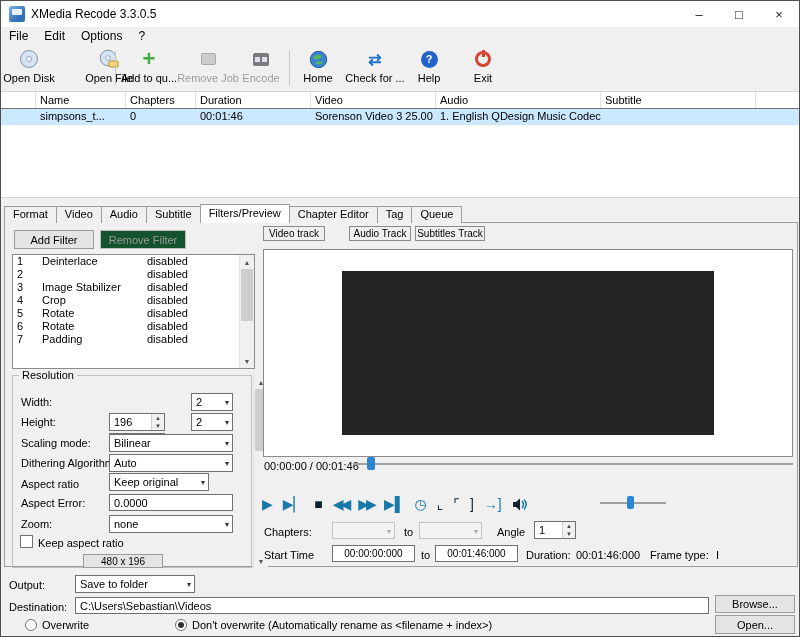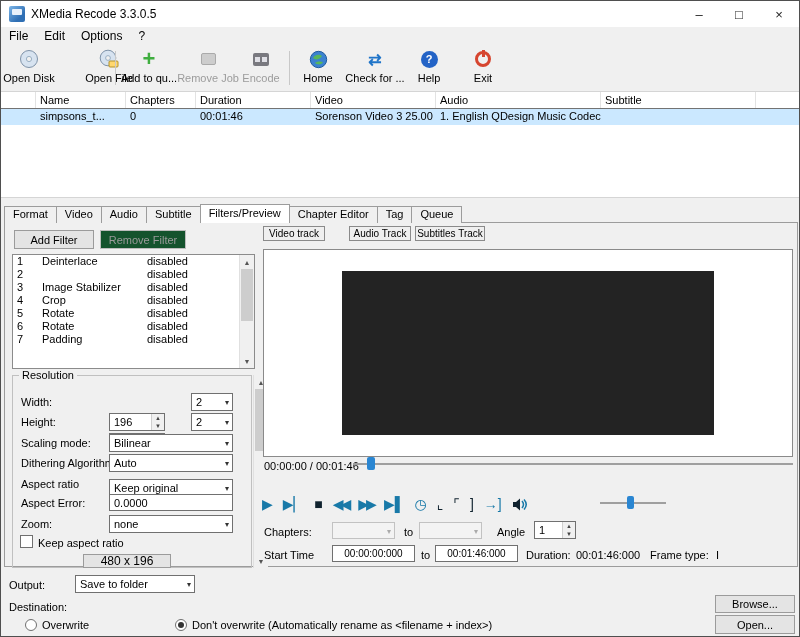--- a/index.html
+++ b/index.html
@@ -327,38 +327,38 @@
         <span class="arrow">▾</span>
       </div>
 
       <div class="label" style="left:8px;top:81px;">Dithering Algorithm</div>
       <div class="combo" style="left:96px;top:78px;width:124px;height:18px;">
         <div class="val">Auto</div>
         <span class="arrow">▾</span>
       </div>
 
       <div class="label" style="left:8px;top:102px;">Aspect ratio</div>
-      <div class="combo" style="left:96px;top:103px;width:124px;height:18px;">
+      <div class="combo" style="left:96px;top:97px;width:100px;height:18px;">
         <div class="val">Keep original</div>
         <span class="arrow">▾</span>
       </div>
 
       <div class="label" style="left:8px;top:121px;">Aspect Error:</div>
       <input class="txt" style="left: 96px; top: 118px; width: 124px; height: 17px;" value="0.0000">
 
       <div class="label" style="left:8px;top:142px;">Zoom:</div>
       <div class="combo" style="left:96px;top:139px;width:124px;height:18px;">
         <div class="val">none</div>
         <span class="arrow">▾</span>
       </div>
 
       <span class="checkbox" style="left:7px;top:159px;"></span>
       <div class="label" style="left:25px;top:161px;">Keep aspect ratio</div>
 
-      <div class="btn" style="left:70px;top:178px;width:88px;height:14px;font-size:12px;">480 x 196</div>
+      <div class="btn" style="left:70px;top:178px;width:80px;height:14px;font-size:10px;">480 x 196</div>
     </div>
 
     <div class="sb" style="left:248px;top:152px;width:15px;height:193px;">
       <span class="arr" style="top:0;">▲</span>
       <div class="thumb" style="top:14px;height:62px;"></div>
       <span class="arr down">▼</span>
     </div>
 
     <div class="track-btn" style="left:258px;width:62px;">Video track</div>
     <div class="track-btn" style="left:344px;width:62px;">Audio Track</div>
@@ -428,20 +428,21 @@
     <div class="label" style="left:711px;top:326px;">I</div>
   </div>
 
   <div class="bottom-label" style="left:8px;top:578px;">Output:</div>
   <div class="combo" style="left:74px;top:574px;width:120px;height:18px;">
     <div class="val">Save to folder</div>
     <span class="arrow">▾</span>
   </div>
 
   <div class="bottom-label" style="left:8px;top:600px;">Destination:</div>
+  <input class="txt" style="left: 74px; top: 596px; width: 634px; height: 17px;" value="C:\Users\Sebastian\Videos">
   <div class="btn" style="left:714px;top:594px;width:80px;height:18px;">Browse...</div>
 
   <span class="radio" style="left:24px;top:618px;"></span>
   <div class="bottom-label" style="left:41px;top:618px;">Overwrite</div>
   <span class="radio" style="left:174px;top:618px;">
       <span class="dot"></span>
     </span>
   <div class="bottom-label" style="left:191px;top:618px;">Don't overwrite (Automatically rename as &lt;filename + index&gt;)</div>
   <div class="btn" style="left:714px;top:614px;width:80px;height:19px;">Open...</div>
 

